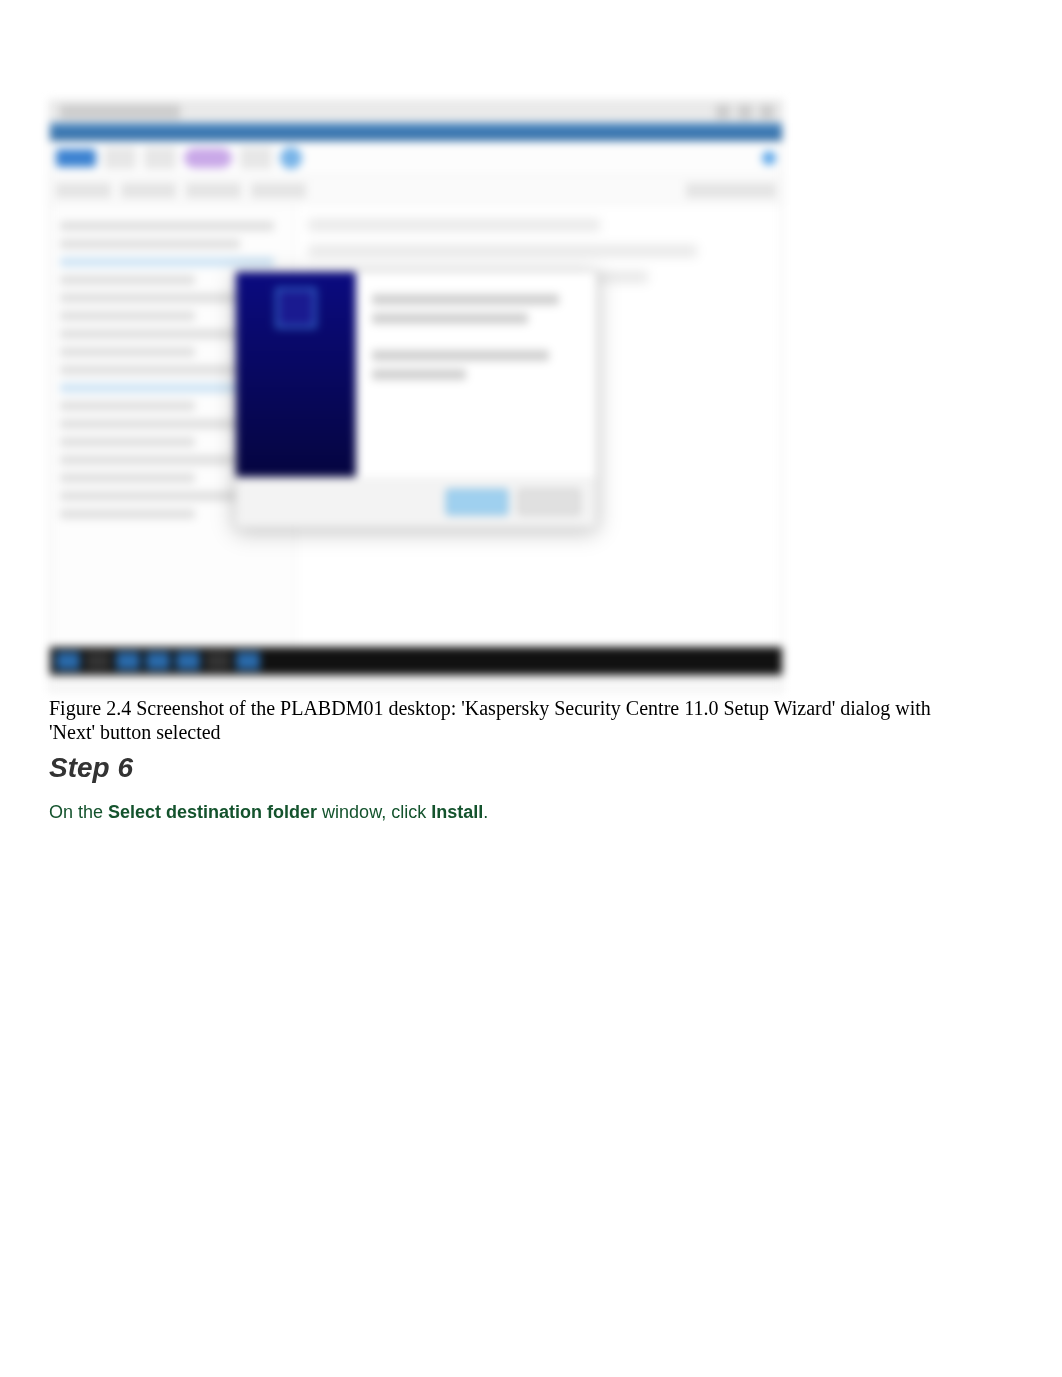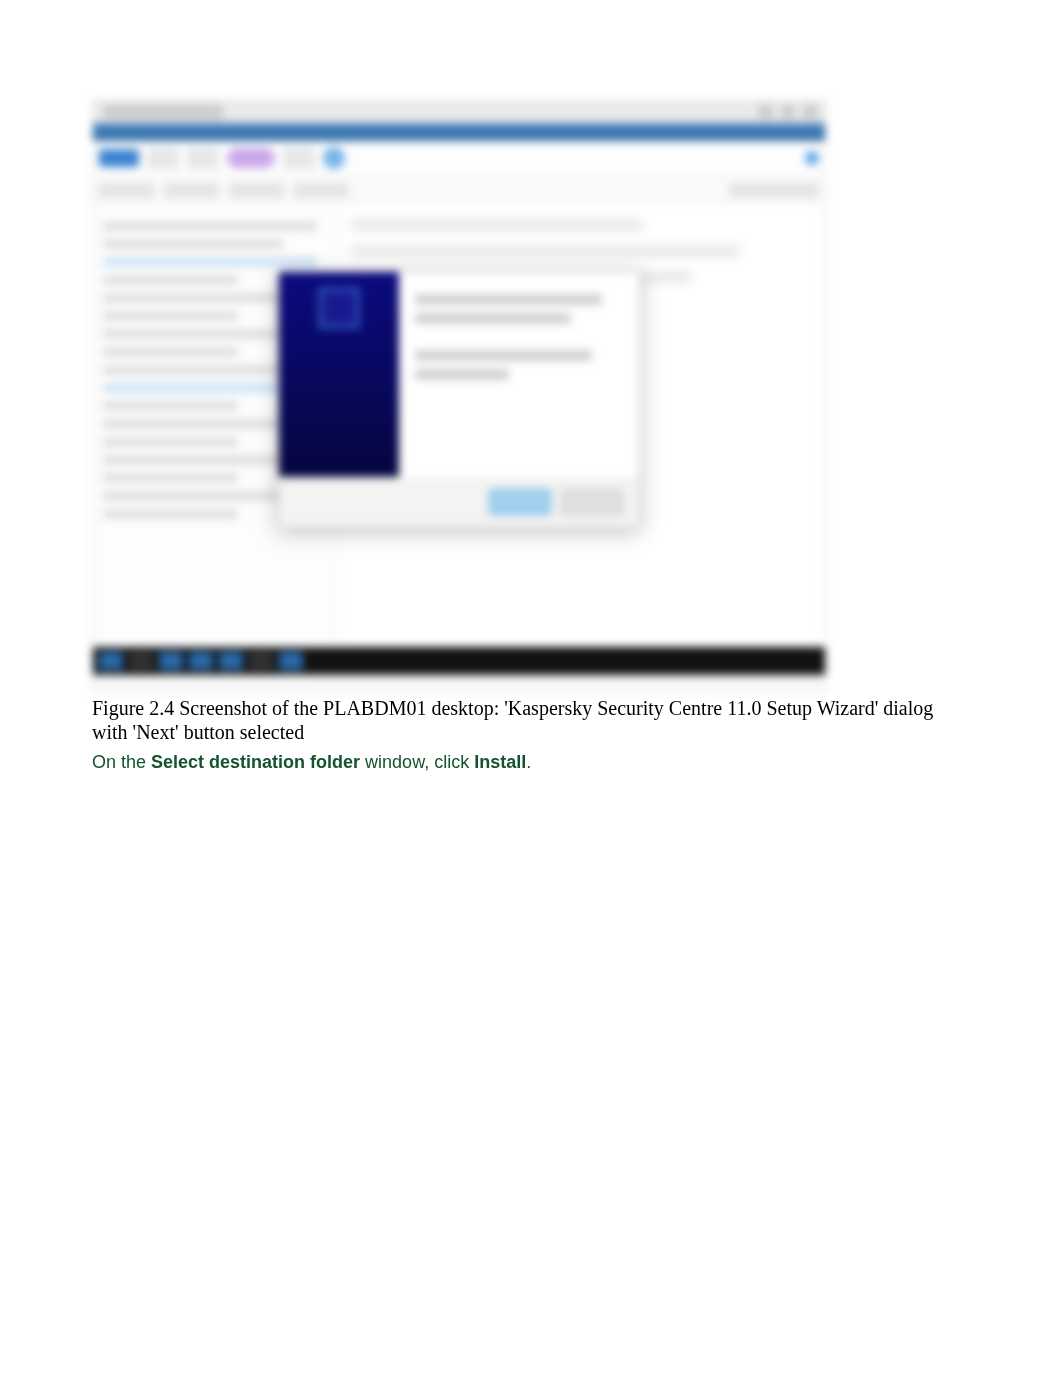--- a/index.html
+++ b/index.html
@@ -3,21 +3,21 @@
   <meta charset="utf-8">
   <style>
     body {
       margin: 0;
       padding: 0;
       font-family: Georgia, 'Times New Roman', serif;
       background: #ffffff;
       width: 1062px;
     }
     .content {
-      padding: 100px 112px 0 92px;
+      padding: 100px 112px 0 49px;
     }
     .figure-container {
       margin-bottom: 8px;
     }
     .screenshot {
       width: 732px;
       height: 590px;
       background: #f8f8f8;
       position: relative;
       border: 1px solid #ddd;
@@ -321,18 +321,19 @@
         <div class="tb-item"></div>
         <div class="tb-item"></div>
         <div class="tb-item dark"></div>
         <div class="tb-item"></div>
       </div>
     </div>
 
     <div class="caption">Figure 2.4 Screenshot of the PLABDM01 desktop: 'Kaspersky Security Centre 11.0 Setup Wizard' dialog with 'Next' button selected</div>
   </div>
 
+  <div class="step-heading">Step 6</div>
 
   <div class="instruction">
     <span>On the </span><strong>Select destination folder</strong><span> window, click </span><strong>Install</strong><span>.</span>
   </div>
 
 </div>
 
 </body></html>

